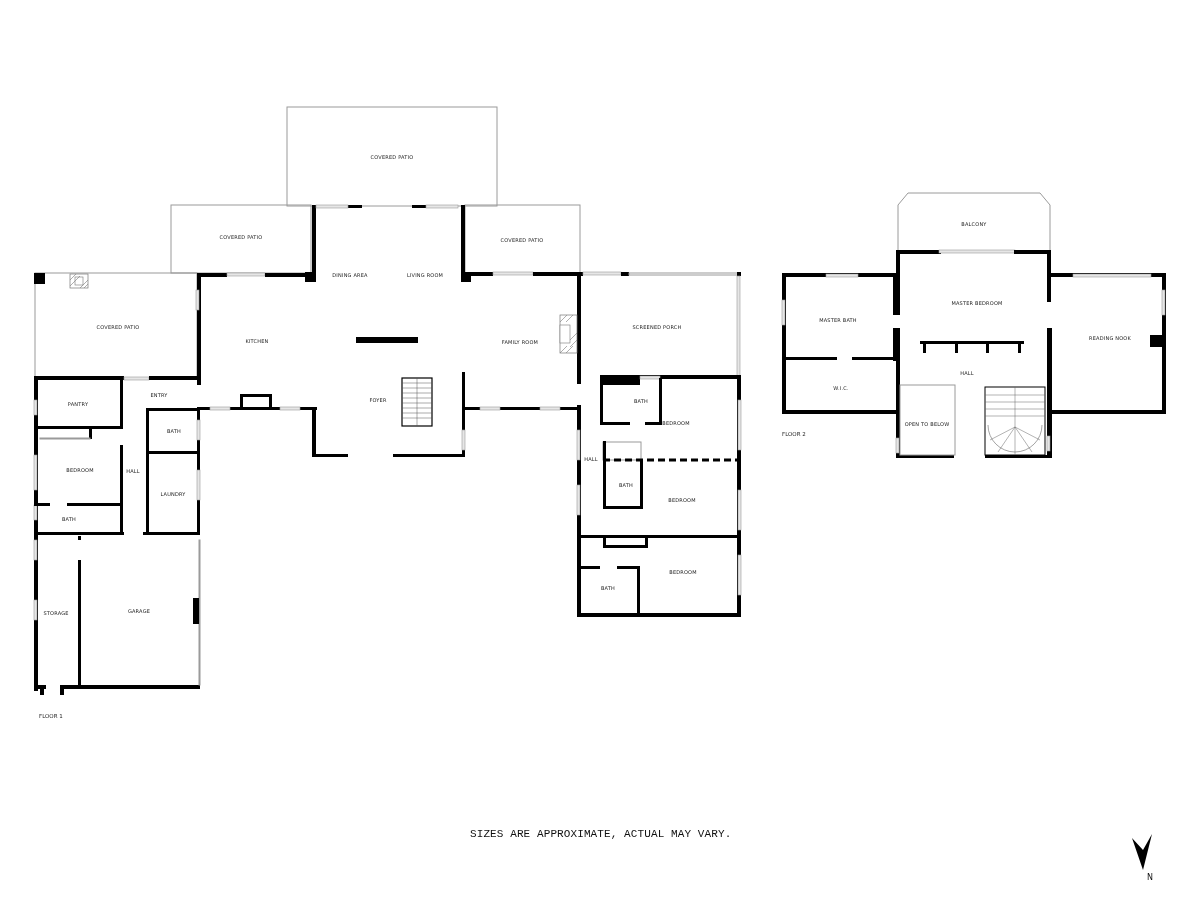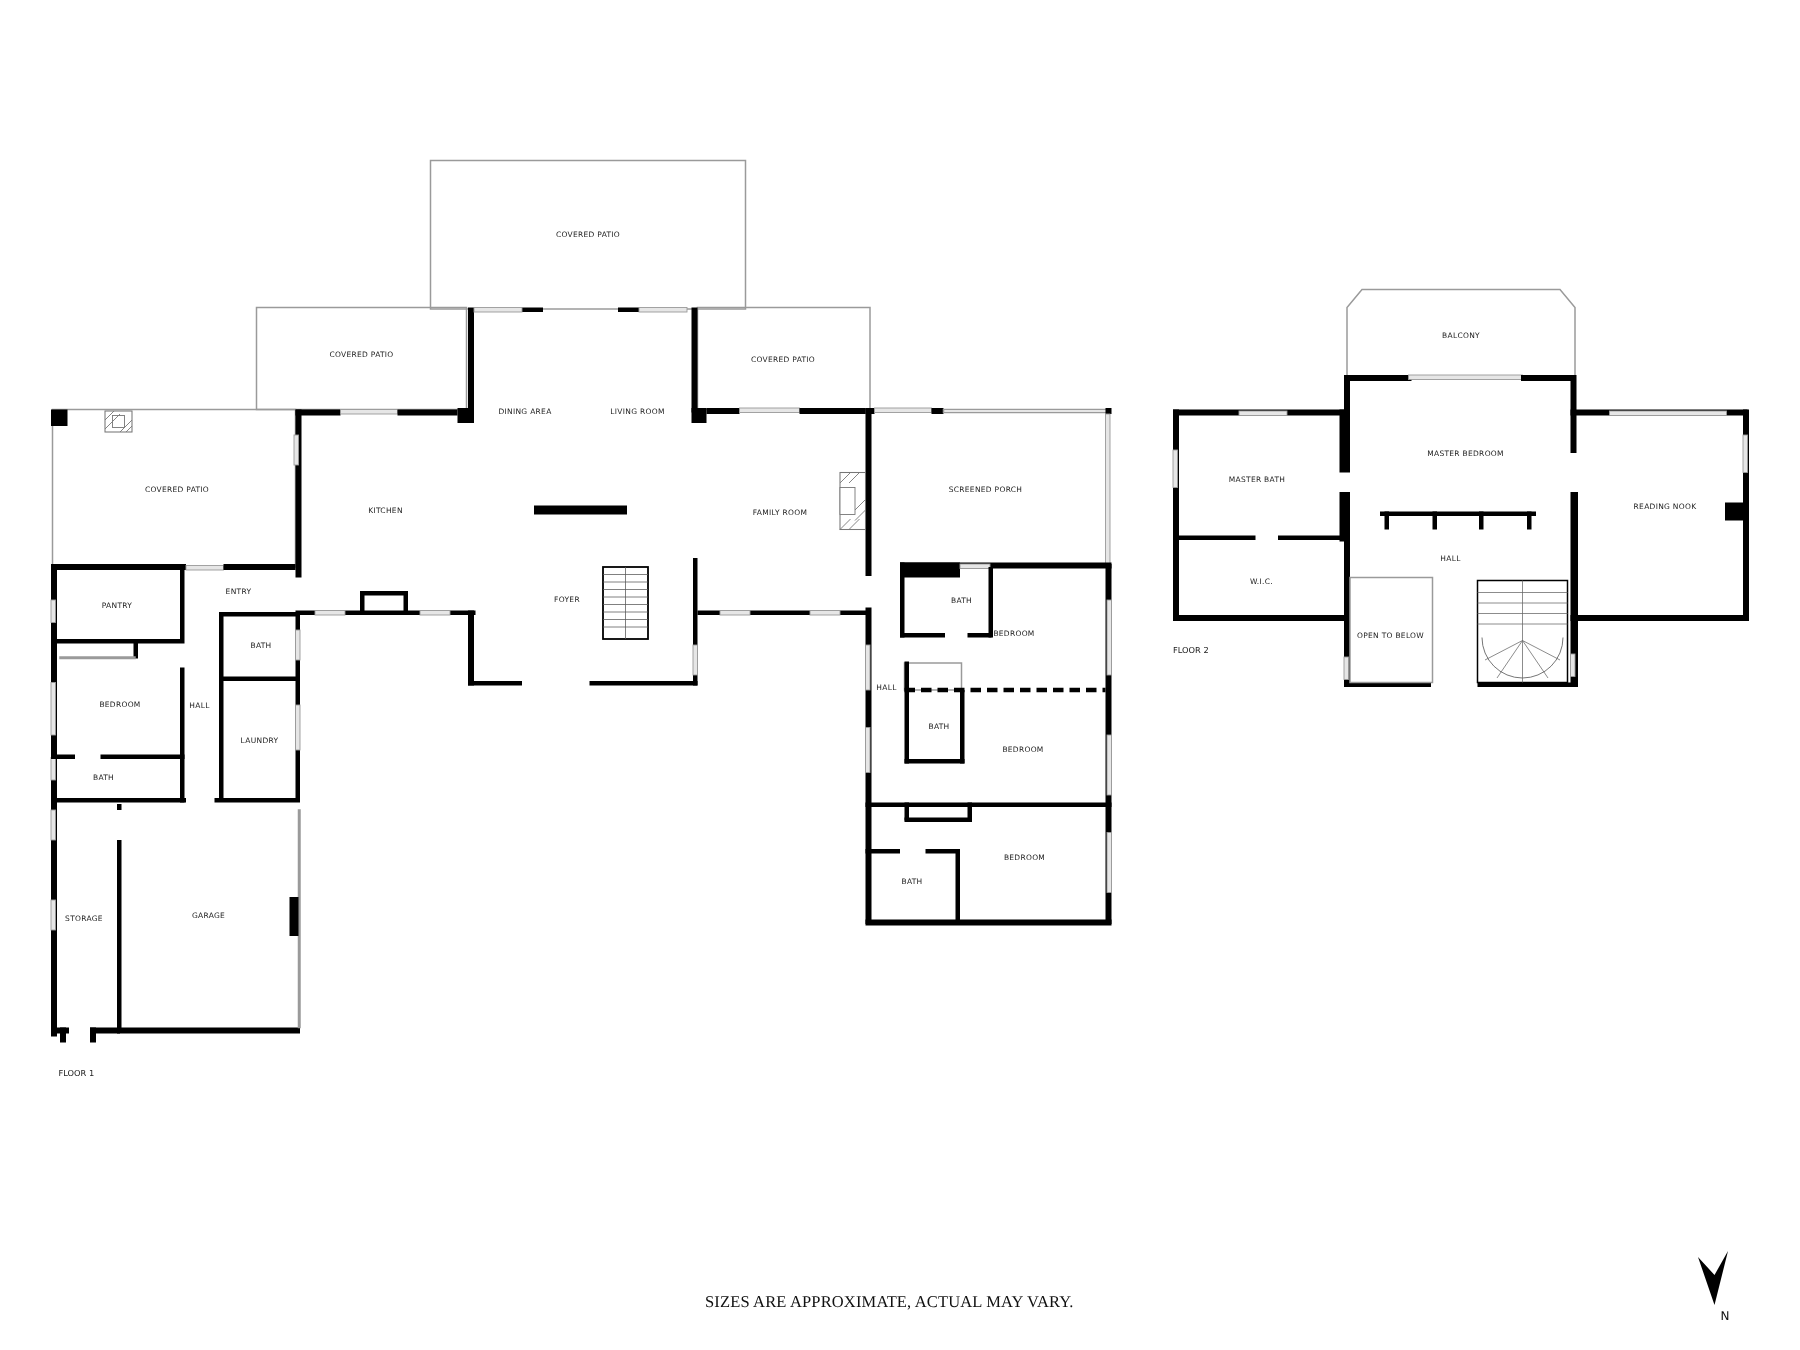--- a/index.html
+++ b/index.html
@@ -3,21 +3,21 @@
 <meta charset="utf-8">
 <style>
   html, body { margin:0; padding:0; background:#ffffff; }
   body { width:1200px; height:900px; position:relative; overflow:hidden; font-family:"DejaVu Sans", sans-serif; }
   svg.plan { position:absolute; left:0; top:0; }
   .wall { fill:#000; }
   .thin { fill:none; stroke:#9a9a9a; stroke-width:1; }
   .win { fill:#e6e6e6; stroke:#9a9a9a; stroke-width:0.6; }
   .lbl { position:absolute; font-size:5px; color:#222; letter-spacing:0.2px; white-space:nowrap; transform:translate(-50%,-50%); font-family:"DejaVu Sans", sans-serif; }
   .floor-lbl { position:absolute; font-size:5.5px; color:#222; white-space:nowrap; font-family:"DejaVu Sans", sans-serif; }
-  .disclaimer { position:absolute; left:470px; top:862px; font-size:11px; color:#111; font-family:Liberation Serif, serif; letter-spacing:0.1px; }
+  .disclaimer { position:absolute; left:470px; top:828px; font-size:11px; color:#111; font-family:Liberation Mono, monospace; letter-spacing:0.1px; }
   .north { position:absolute; left:1130px; top:832px; width:30px; height:56px; }
   .north-n { position:absolute; left:1147px; top:873px; font-size:8px; color:#111; font-family:"DejaVu Sans", sans-serif; }
 </style>
 </head>
 <body>
 
 <svg class="plan" width="1200" height="900" viewBox="0 0 1200 900">
 
   <rect class="thin" x="287" y="107" width="210" height="99"></rect>
 

